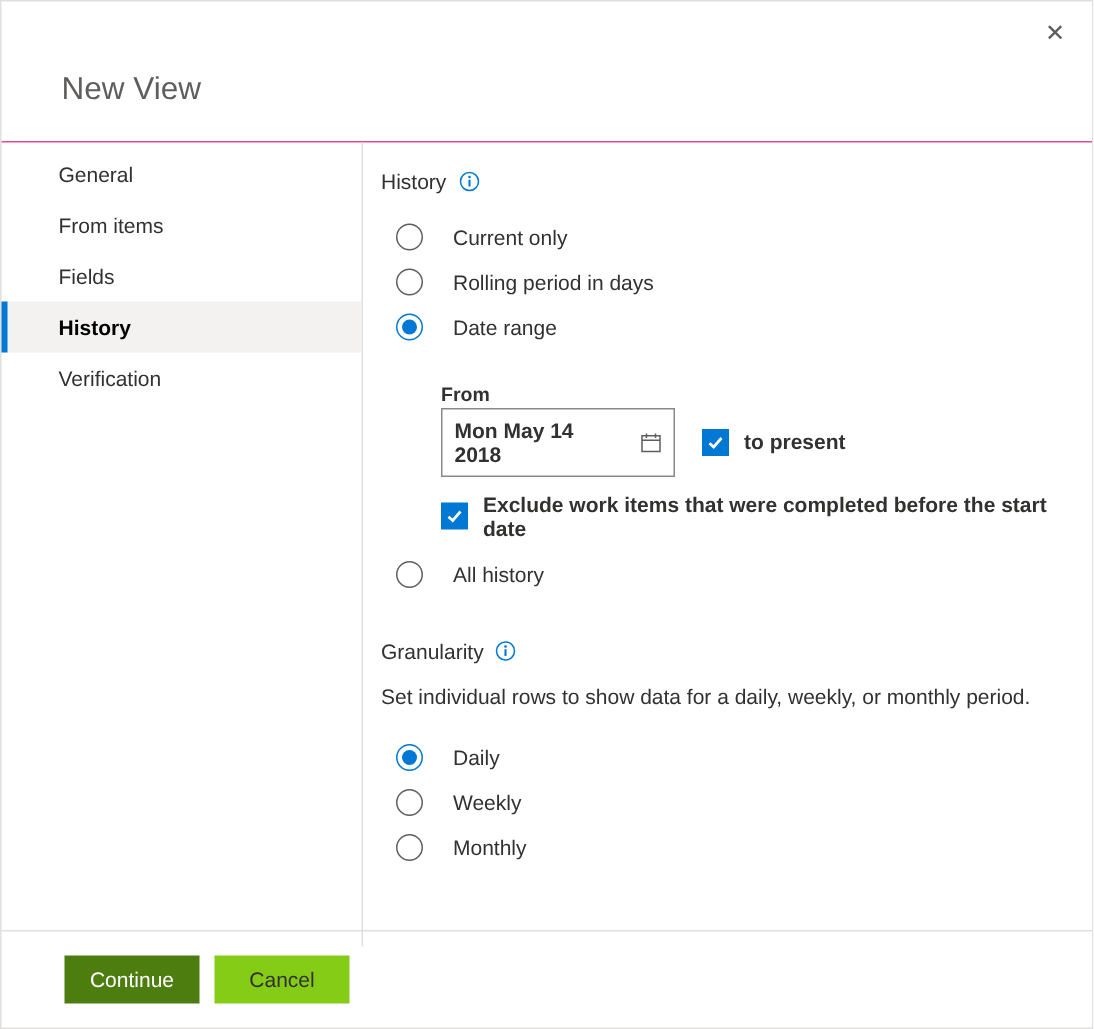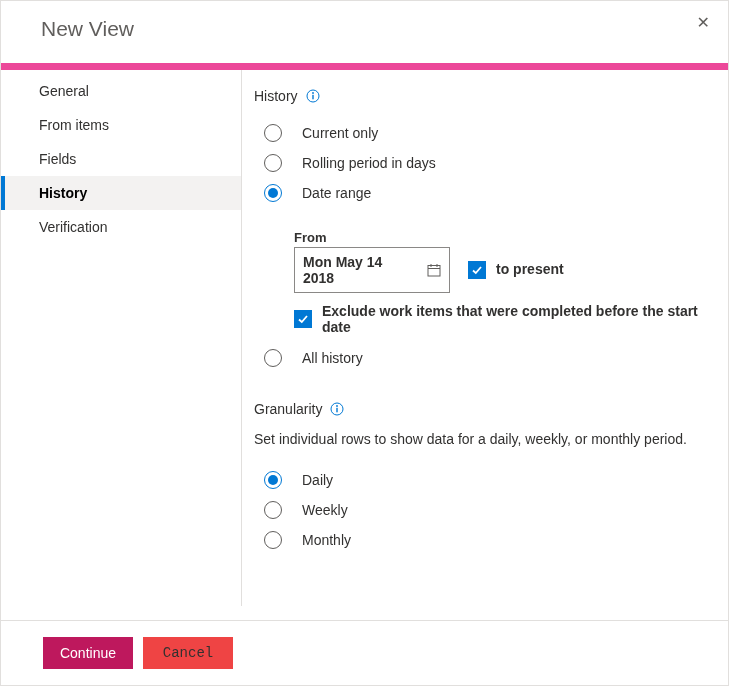--- a/index.html
+++ b/index.html
@@ -1,19 +1,19 @@
 <!DOCTYPE html>
 <html><head>
 <meta charset="utf-8">
 <style>
   * { box-sizing: border-box; }
   html, body { margin:0; padding:0; font-family:"Segoe UI",Arial,sans-serif; font-size:14px; color:#323130; background:#fff; }
   .dialog { width:729px; height:686px; position:relative; background:#fff; border:1px solid #e1dfdd; }
   .close-x { position:absolute; top:14px; right:18px; font-size:16px; color:#605e5c; cursor:pointer; line-height:1; font-weight:300; }
-  .header { padding:16px 0 22px 40px; border-bottom:7px solid #ec4899; }
+  .header { padding:16px 0 22px 40px; border-bottom:1px solid #ec4899;margin-top:31px; }
   .header-title { font-size:21px; font-weight:300; color:#605e5c; }
   .body { display:flex; height:536px; }
   .sidebar { width:241px; border-right:1px solid #e1dfdd; padding-top:4px; }
   .sidebar-item { padding:9px 0 9px 34px; font-size:14px; cursor:pointer; border-left:4px solid transparent; }
   .sidebar-item.active { background:#f3f2f1; font-weight:600; color:#000; border-left:4px solid #0078d4; }
   .content { flex:1; padding:18px 12px 0 12px; }
   .section-title { font-size:14px; color:#323130; display:flex; align-items:center; gap:8px; margin-bottom:14px; }
   .info-icon { width:14px; height:14px; display:inline-flex; align-items:center; justify-content:center; }
   .desc { font-size:14px; color:#323130; margin-bottom:18px; }
   .radio-row { display:flex; align-items:center; gap:20px; padding:6px 0 6px 10px; }
@@ -25,22 +25,22 @@
   .from-label { font-size:13px; color:#323130; margin-bottom:2px; }
   .date-row { display:flex; align-items:center; gap:18px; margin-bottom:10px; }
   .date-input { border:1px solid #8a8886; padding:6px 8px; display:flex; align-items:center; gap:18px; font-size:14px; width:156px; justify-content:space-between; }
   .cal-icon { width:14px; height:14px; display:inline-flex; }
   .chk-wrap { display:flex; align-items:flex-start; gap:10px; }
   .chk { width:18px; height:18px; background:#0078d4; display:inline-flex; align-items:center; justify-content:center; flex:0 0 18px; cursor:pointer; }
   .chk svg { width:12px; height:12px; }
   .exclude-row { display:flex; align-items:center; gap:10px; padding-left:0; margin-bottom:8px; }
   .footer { position:absolute; bottom:0; left:0; right:0; border-top:1px solid #e1dfdd; padding:16px 0 16px 42px; display:flex; gap:10px; }
   .btn { min-width:90px; height:32px; display:inline-flex; align-items:center; justify-content:center; font-size:14px; cursor:pointer; border:none; }
-  .btn-primary { background:#be185d; color:#fff; }
-  .btn-default { background:#ef4444; color:#323130;font-family:Liberation Mono, monospace; }
+  .btn-primary { background:#4d7c0f; color:#fff; }
+  .btn-default { background:#84cc16; color:#323130; }
   .spacer { height:28px; }
 </style>
 </head>
 <body>
 
 <div class="dialog">
   <span class="close-x">✕</span>
 
   <div class="header">
     <span class="header-title">New View</span>

